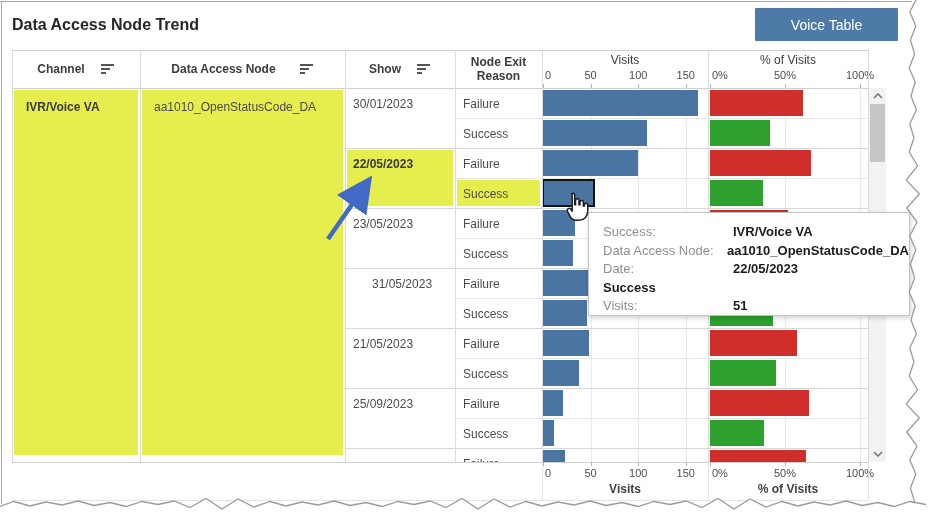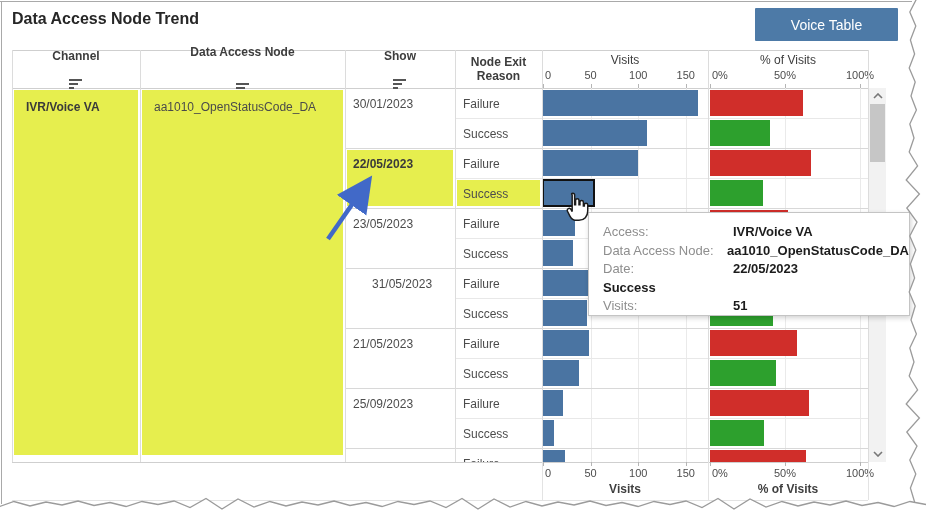--- a/index.html
+++ b/index.html
@@ -1,25 +1,25 @@
 <!DOCTYPE html>
 <html><head>
 <meta charset="utf-8">
 <style>
   html,body{margin:0;padding:0;background:#fff;}
   .page{position:relative;width:928px;height:512px;background:#fff;overflow:hidden;
         font-family:"Liberation Sans","DejaVu Sans",sans-serif;-webkit-font-smoothing:antialiased;}
   .abs{position:absolute;}
-  .title{left:12px;top:10px;font-size:16px;font-weight:bold;color:#262626;}
+  .title{left:12px;top:16px;font-size:16px;font-weight:bold;color:#262626;}
   .show-table-btn{left:755px;top:8px;width:143px;height:33px;background:#4d7aa7;color:#fff;
         border:none;font-size:14px;font-family:inherit;cursor:pointer;border-radius:1px;}
   .hline{height:1px;background:#cfcfcf;}
   .vline{width:1px;background:#dcdcdc;}
   .hdr-cell{top:50px;height:38px;display:flex;align-items:center;justify-content:center;gap:16px;
-        font-size:12px;font-weight:bold;color:#3d3d3d;flex-direction:column;}
+        font-size:12px;font-weight:bold;color:#3d3d3d;}
   .hdr-reason{line-height:14px;text-align:center;}
   .axis-title{font-size:12px;color:#3f3f3f;text-align:center;font-weight:bold;}
   .tick{position:absolute;font-size:11px;color:#4d4d4d;white-space:nowrap;}
   .tickmark{position:absolute;width:1px;height:4px;background:#b5b5b5;}
   .body-wrap{left:12px;top:88px;width:856px;height:374px;overflow:hidden;}
   .gridline{position:absolute;top:0;width:1px;height:374px;background:#eaeaea;}
   .ycell{position:absolute;background:#e6ee4e;}
   .rowline-group{position:absolute;height:1px;background:#d8d8d8;}
   .rowline-sub{position:absolute;height:1px;background:#e8e8e8;}
   .cell-text{position:absolute;font-size:12px;color:#4c4c4c;white-space:nowrap;}
@@ -218,21 +218,21 @@
     <defs>
       <marker id="ah" markerWidth="9" markerHeight="9" refX="6" refY="4" orient="auto">
         <path d="M0,0 L8,4 L0,8 z" fill="#4169c8"></path>
       </marker>
     </defs>
     <line x1="328" y1="239" x2="367" y2="183" stroke="#4169c8" stroke-width="4.5" marker-end="url(#ah)"></line>
   </svg>
 
   <div class="abs tooltip">
     <div class="tt-row">
-        <span class="tt-label">Access:</span>
+        <span class="tt-label">Success:</span>
         <span class="tt-value">IVR/Voice VA</span>
       </div>
     <div class="tt-row">
         <span class="tt-label">Data Access Node:</span>
         <span class="tt-value">aa1010_OpenStatusCode_DA</span>
       </div>
     <div class="tt-row">
         <span class="tt-label">Date:</span>
         <span class="tt-value">22/05/2023</span>
       </div>

